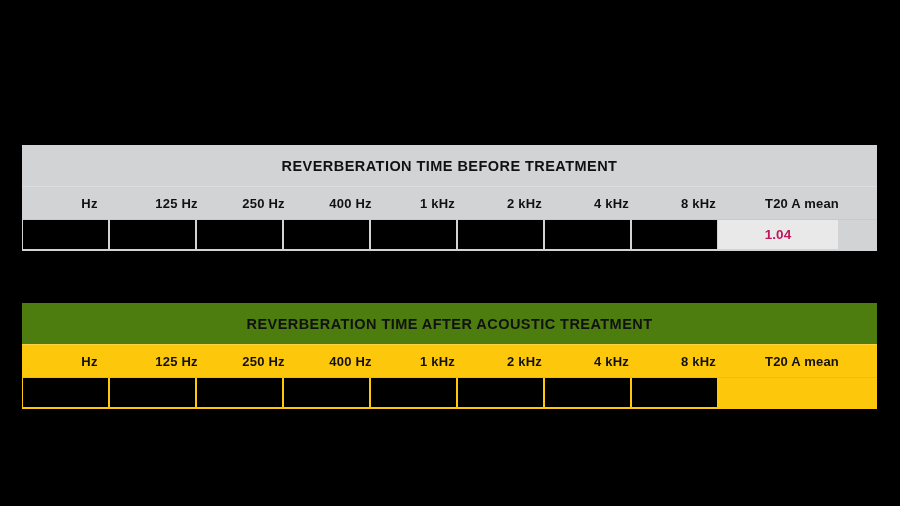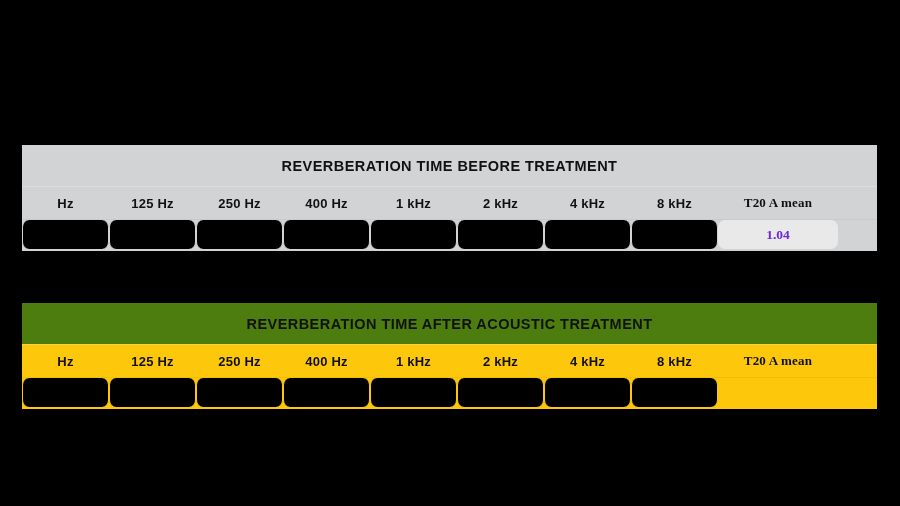--- a/index.html
+++ b/index.html
@@ -48,20 +48,21 @@
     box-sizing: border-box;
     white-space: nowrap;
     overflow: hidden;
   }
 
   
   .rt-headrow {
     display: flex;
     height: 32px;
     box-sizing: border-box;
+    padding-left: 24px;
   }
   .rt-headrow .rt-cell {
     display: flex;
     align-items: center;
     justify-content: center;
     font-size: 13px;
     font-weight: bold;
     letter-spacing: 0.2px;
     color: #111111;
     box-sizing: border-box;
@@ -74,31 +75,30 @@
     display: flex;
     height: 32px;
     box-sizing: border-box;
   }
   .rt-datarow .rt-cell {
     display: flex;
     align-items: center;
     justify-content: center;
     font-size: 13.5px;
     font-weight: bold;
-    color: #6d28d9;
+    color: #be185d;
     background: #000000;
     box-sizing: border-box;
     white-space: nowrap;
     overflow: hidden;
-    border-radius: 7px;
   }
 
   
   .rt-cell { flex: 0 0 87px; }
-  .rt-cell--mean { flex: 0 0 120px; font-family: Liberation Serif, serif; }
+  .rt-cell--mean { flex: 0 0 120px; }
 
   
   .rt-table--before .rt-title {
     background: #d2d3d5;
     border-bottom: 1px solid #dcdddf;
   }
   .rt-table--before .rt-headrow {
     background: #d2d3d5;
   }
   .rt-table--before .rt-datarow {

